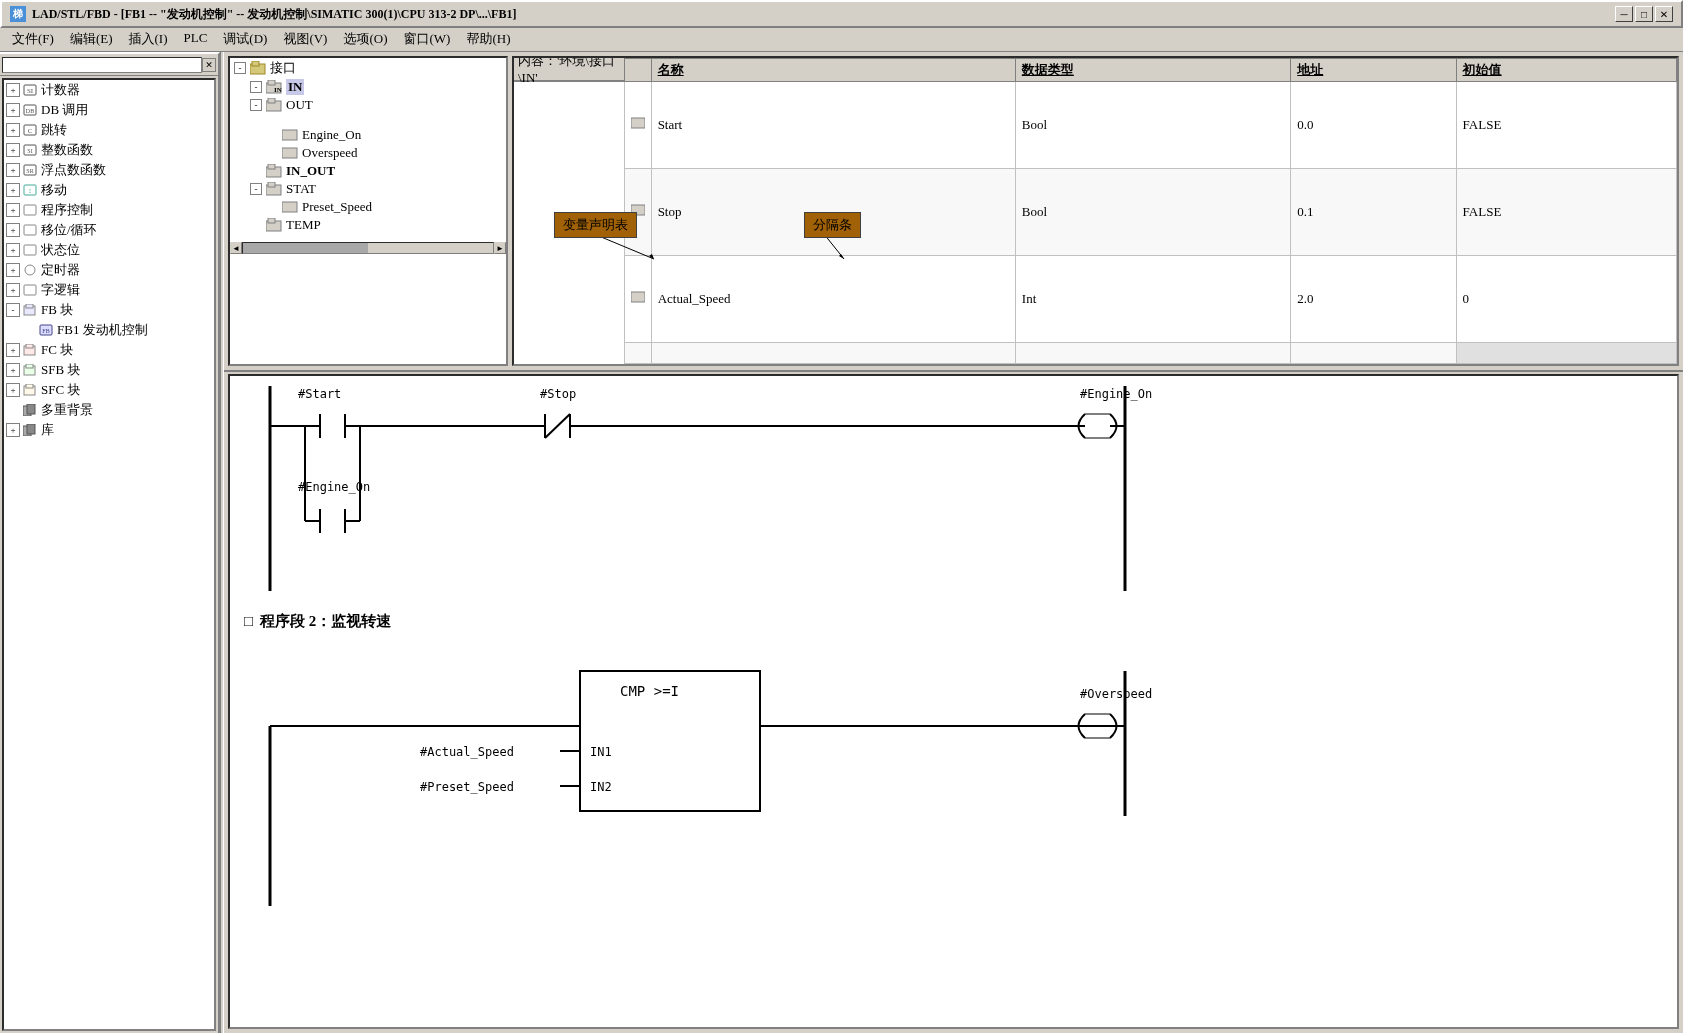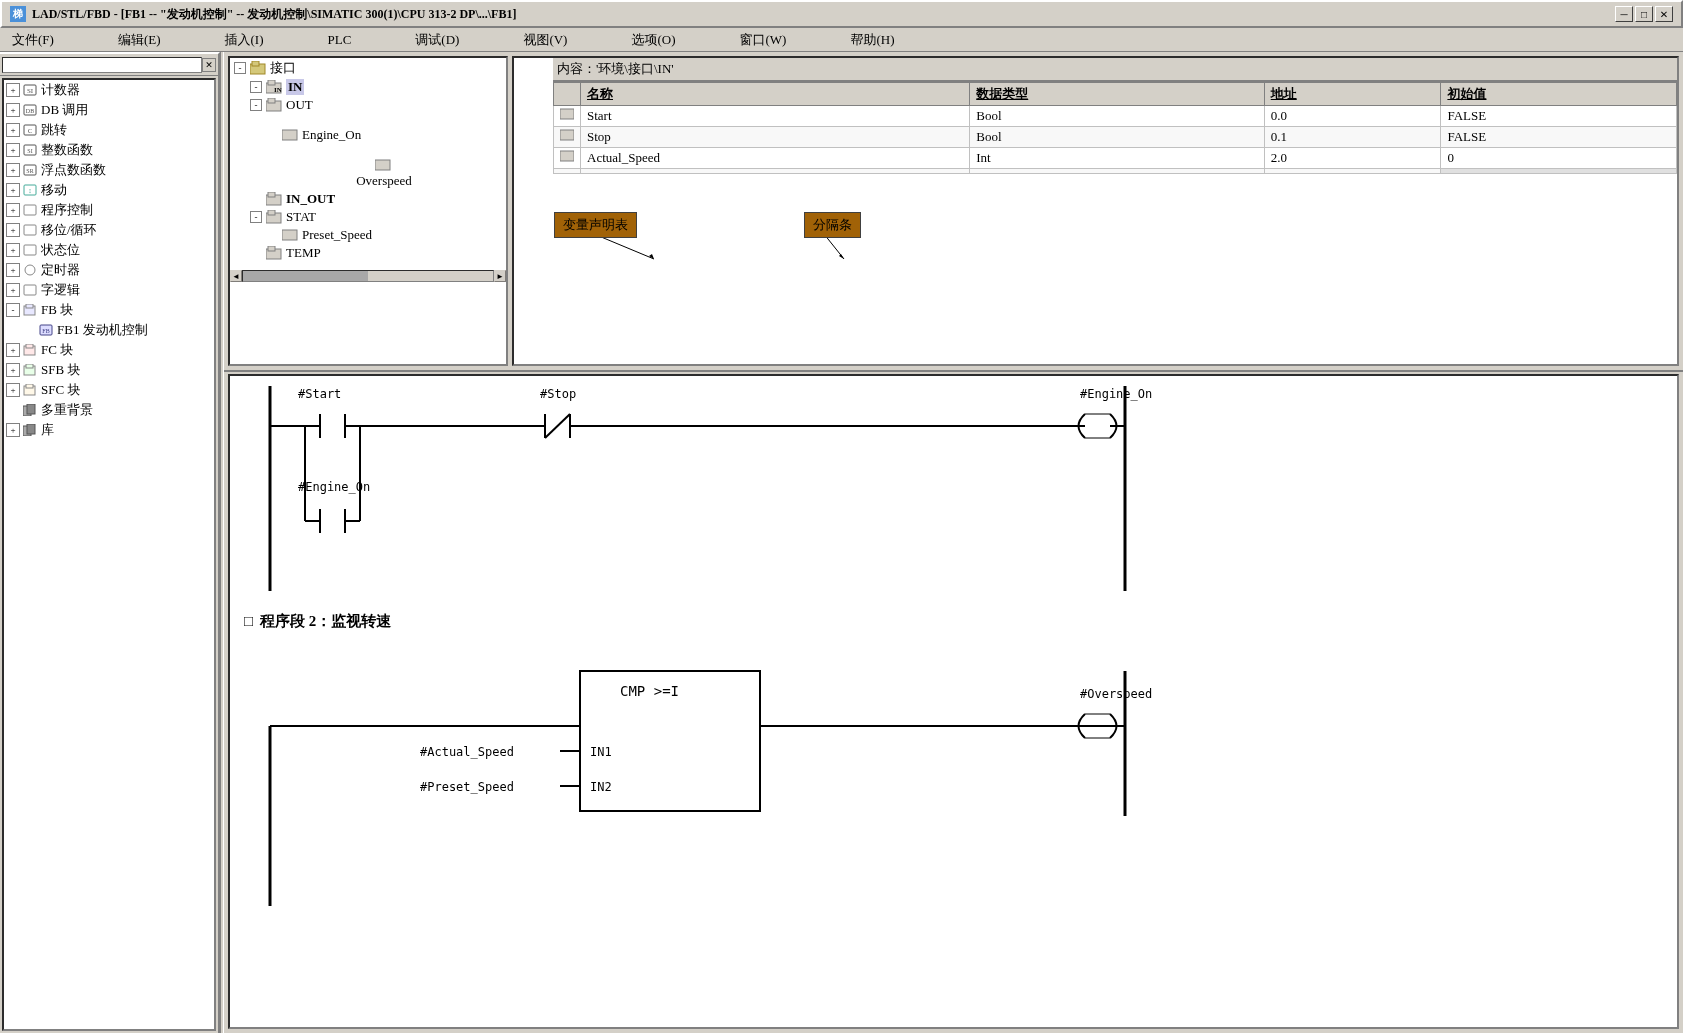--- a/index.html
+++ b/index.html
@@ -59,24 +59,23 @@
       justify-content: center;
       font-size: 10px;
       cursor: pointer;
     }
 
     
     .menu-bar {
       background: #d4d0c8;
       height: 24px;
       display: flex;
-      align-items: center;
+      align-items: flex-start;
       padding: 0 4px;
       border-bottom: 1px solid #808080;
-      gap: 48px;
     }
     .menu-item {
       padding: 2px 8px;
       font-size: 13px;
       cursor: pointer;
     }
 
     
     .main-container {
       display: flex;
@@ -213,26 +212,25 @@
       display: inline-flex;
       align-items: center;
       justify-content: center;
       flex-shrink: 0;
     }
 
     
     .var-table-area {
       flex: 1;
       display: flex;
-      flex-direction: column;
+      flex-direction: row;
       background: white;
       border: 2px inset #808080;
       margin: 4px 4px 4px 4px;
       overflow: auto;
-      padding-left: 39px;
     }
     .var-table-header-row {
       background: #d4d0c8;
       border-bottom: 2px solid #808080;
       height: 24px;
       display: flex;
       align-items: center;
       padding-left: 4px;
       font-size: 13px;
     }
@@ -539,21 +537,21 @@
         </div>
         <div class="var-tree-item" style="margin-left:32px;margin-top:12px;">
           <span class="var-tree-expand" style="border:none;visibility:hidden;"> </span>
           <span class="var-tree-icon">
             <svg width="16" height="12">
                 <rect x="0" y="1" width="15" height="10" fill="#d4d0c8" stroke="#808080" stroke-width="1"></rect>
               </svg>
           </span>
           <span>Engine_On</span>
         </div>
-        <div class="var-tree-item" style="margin-left:32px;flex-direction:column;">
+        <div class="var-tree-item" style="margin-left:32px;">
           <span class="var-tree-expand" style="border:none;visibility:hidden;"> </span>
           <span class="var-tree-icon">
             <svg width="16" height="12">
                 <rect x="0" y="1" width="15" height="10" fill="#d4d0c8" stroke="#808080" stroke-width="1"></rect>
               </svg>
           </span>
           <span>Overspeed</span>
         </div>
         <div class="var-tree-item" style="margin-left:16px;font-weight:bold;">
           <span class="var-tree-expand" style="border:none;visibility:hidden;"> </span>

